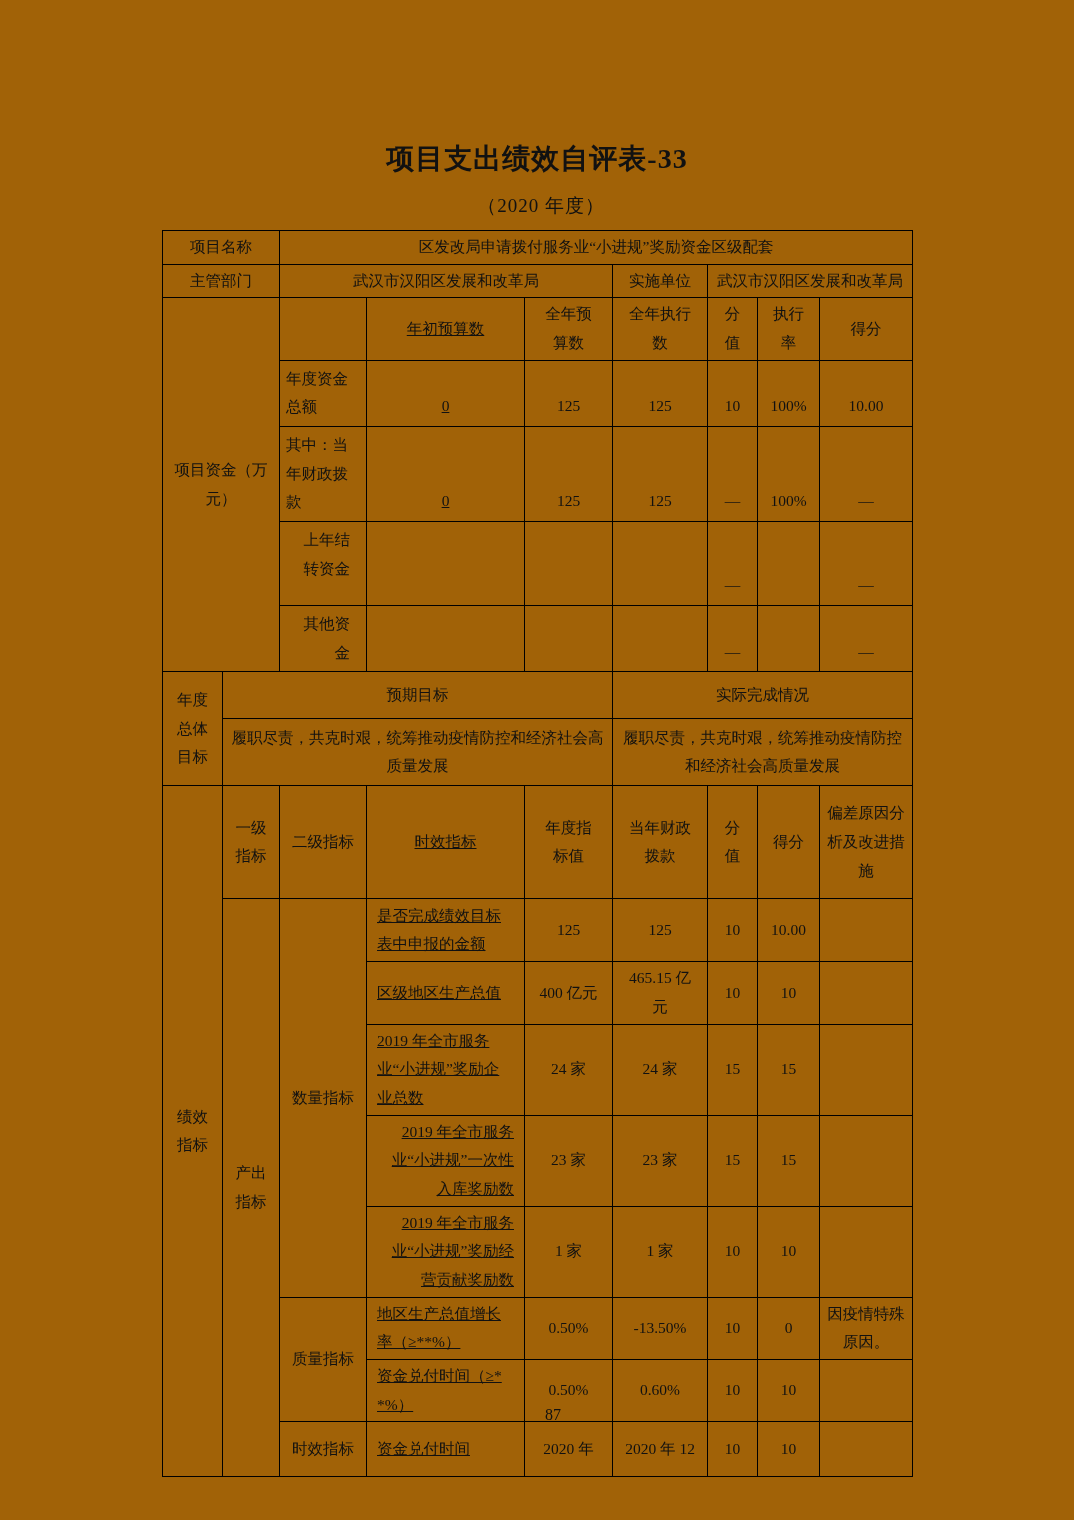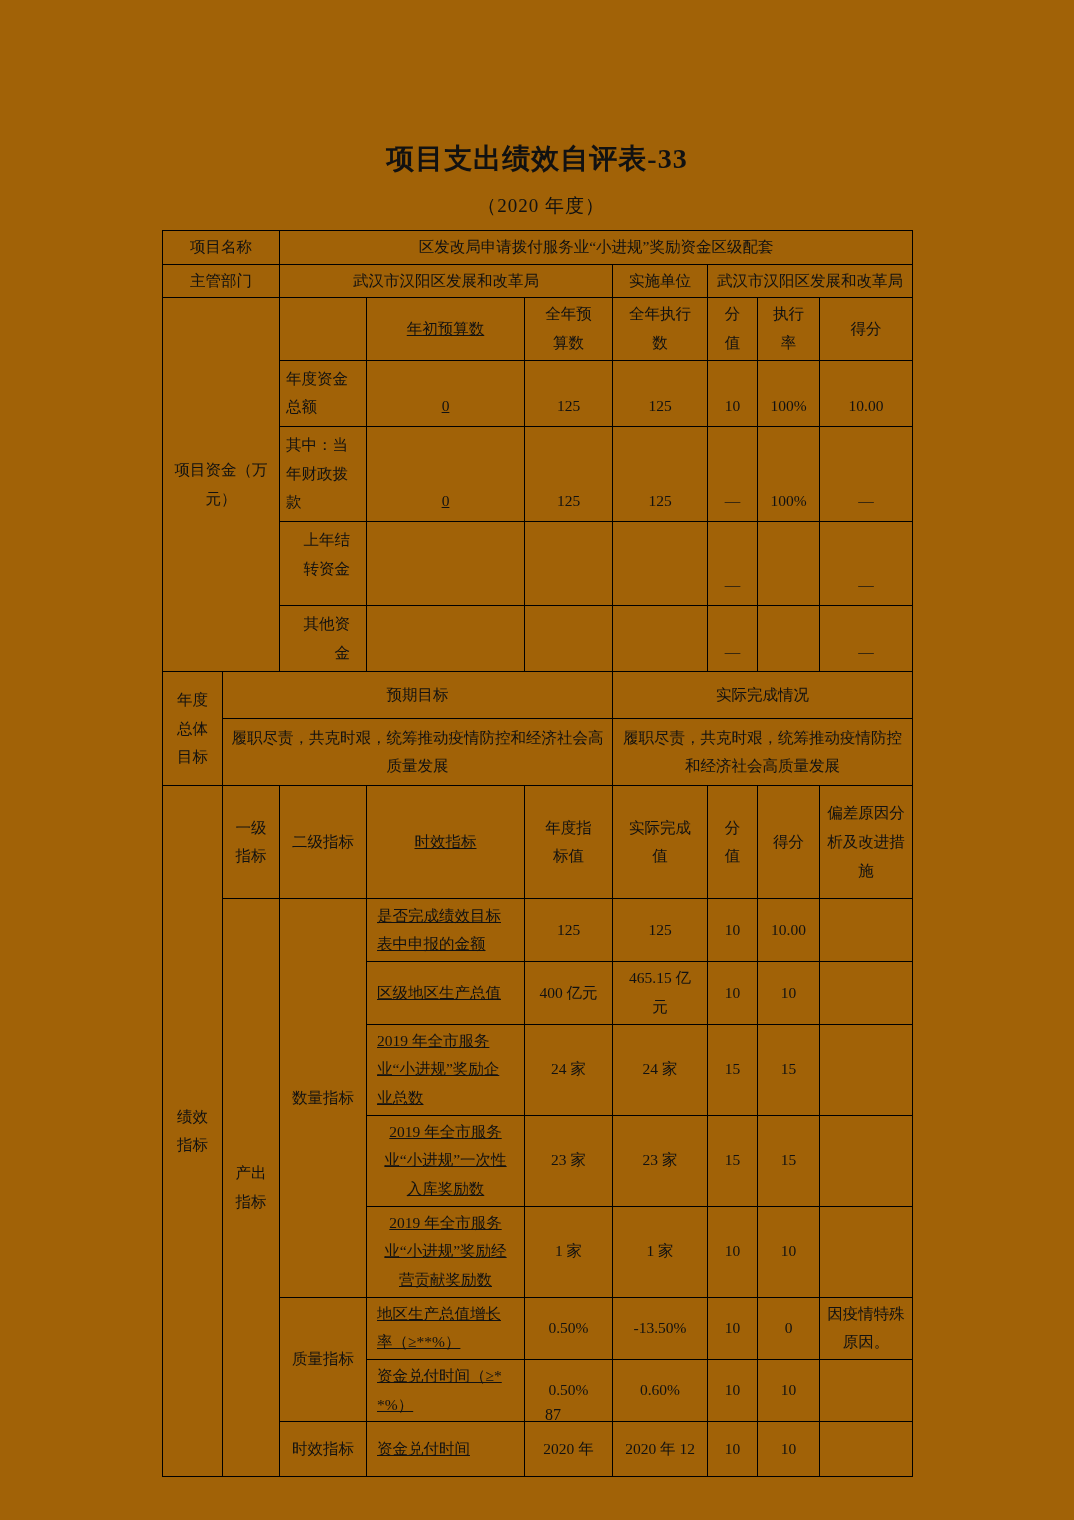--- a/index.html
+++ b/index.html
@@ -32,21 +32,21 @@
   .cE{padding:2px 14px;}
   .cF{padding:2px 10px;}
   .cG{padding:2px 11px;margin-top:18px;}
   .cH{padding:2px 9px;margin-top:40px;}
   .cI{padding:2px 7px;}
   .section-lbl{padding:2px 8px;text-align:center;}
   .fund-lbl{text-align:left;vertical-align:top;padding:4px 6px;}
   .fund-lbl.narrow{text-align:right;padding:4px 16px;}
   .vb{vertical-align:bottom;padding-bottom:5px;}
   .ind{text-align:left;}
-  .ind-c{text-align:center;}
+  .ind-c{text-align:right;}
   .page-number{
     position:absolute;top:1406px;left:16px;width:100%;
     text-align:center;font-size:16px;
   }
 </style>
 </head>
 <body>
 
 <div class="page">
 
@@ -140,21 +140,21 @@
       <td colspan="4">履职尽责，共克时艰，统筹推动疫情防控和经济社会高质量发展</td>
       <td colspan="4">履职尽责，共克时艰，统筹推动疫情防控和经济社会高质量发展</td>
     </tr>
 
     <tr style="height:113px">
       <td rowspan="9" class="section-lbl">绩效指标</td>
       <td class="cB">一级指标</td>
       <td>二级指标</td>
       <td class="cD">时效指标</td>
       <td class="cE">年度指标值</td>
-      <td class="cF">实际完成值</td>
+      <td class="cF">当年财政拨款</td>
       <td class="cG">分值</td>
       <td class="cH">得分</td>
       <td class="cI">偏差原因分析及改进措施</td>
     </tr>
 
     <tr style="height:63px">
       <td rowspan="8" class="cB">产出指标</td>
       <td rowspan="5">数量指标</td>
       <td class="cD ind">是否完成绩效目标表中申报的金额</td>
       <td class="cE">125</td>

